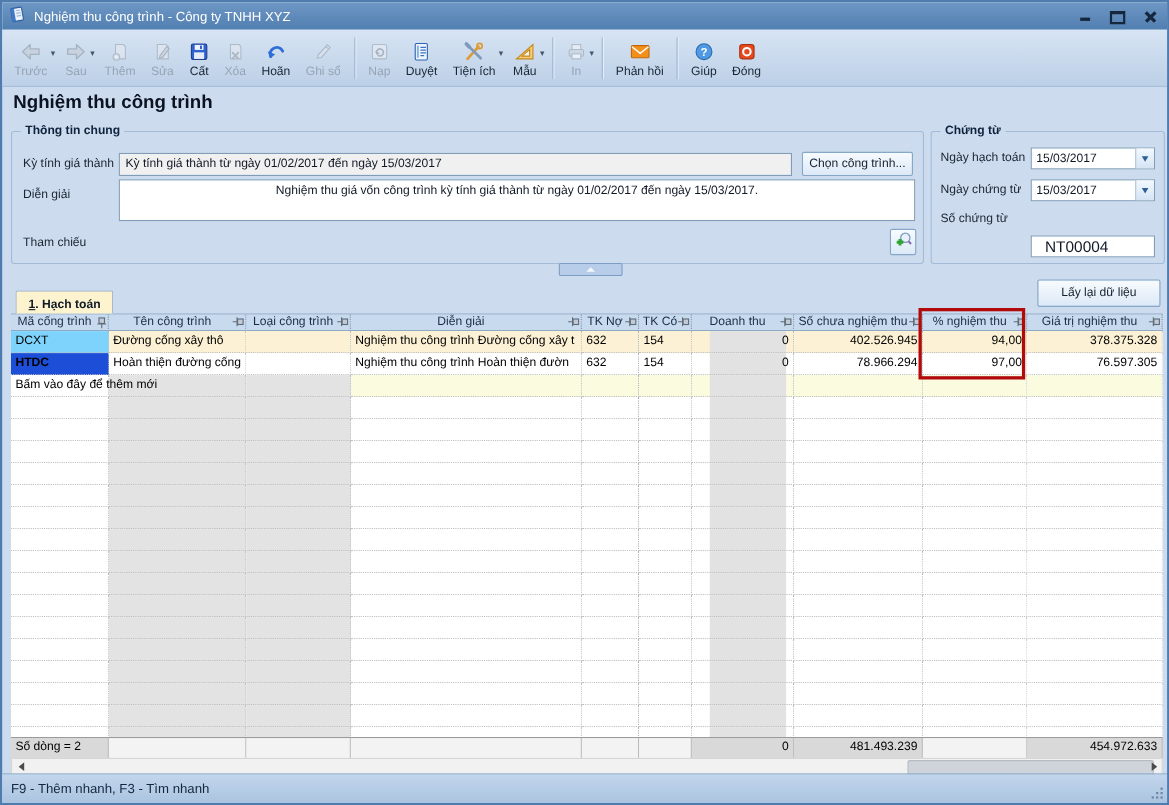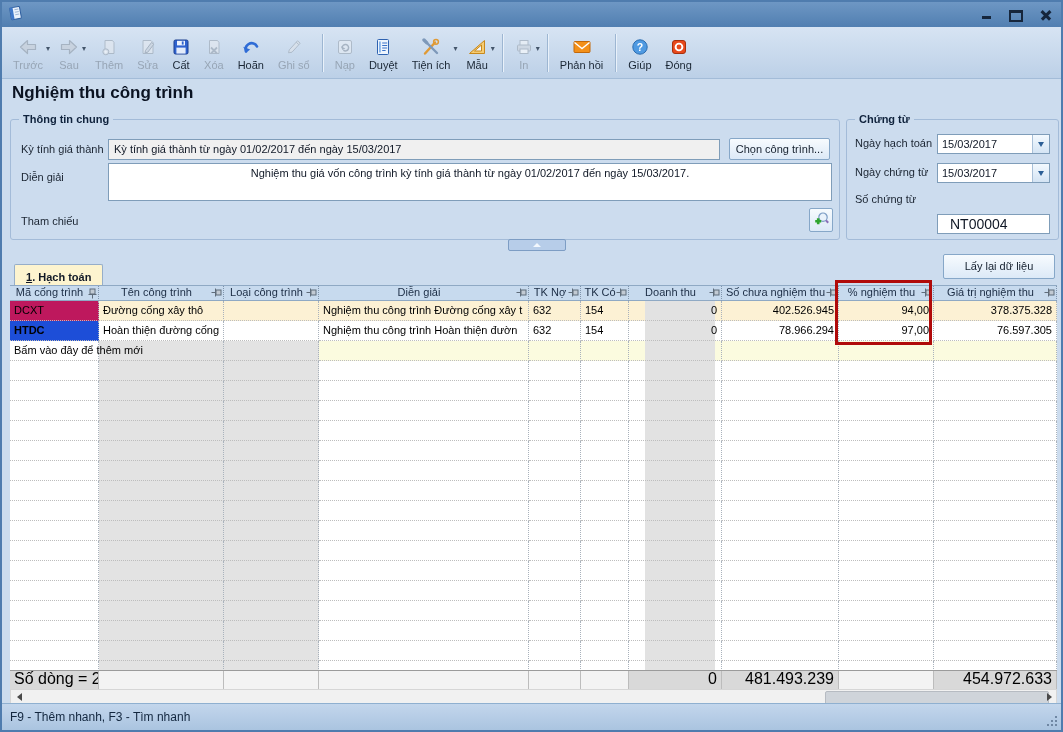--- a/index.html
+++ b/index.html
@@ -78,21 +78,21 @@
   #grid-body{height:369px;overflow:hidden;background:#fff;}
   .grow{display:flex;height:20px;position:relative;}
   .cell{box-sizing:border-box;height:20px;line-height:19px;border-right:1px dotted #a9b2bc;
     border-bottom:1px dotted #bdbdbd;font-size:11px;color:#000;padding:0 4px;
     overflow:hidden;white-space:nowrap;background-color:#fff;}
   .cell-rev{background-image:linear-gradient(to right,rgba(0,0,0,0) 0 16px,#e2e2e2 16px 86px,rgba(0,0,0,0) 86px);}
   .add-label{position:absolute;left:4px;top:0;font-size:11px;line-height:19px;color:#000;z-index:3;white-space:nowrap;}
   #grid-footer{position:absolute;left:8px;top:668px;width:1047px;height:18px;display:flex;
     border-top:1px solid #9b9b9b;box-sizing:content-box;}
   .fcell{box-sizing:border-box;height:28px;line-height:16px;border-right:1px solid #bcbcbc;
-    border-bottom:1px solid #9b9b9b;background:#f3f3f3;font-size:16px;color:#000;
+    border-bottom:1px solid #9b9b9b;background:#f3f3f3;font-size:11px;color:#000;
     padding:0 4px;white-space:nowrap;overflow:hidden;}
   .fcell.gray{background:#d9d9d9;}
   #hscroll{position:absolute;left:8px;top:687px;width:1047px;height:16px;background:#f1f1f1;
     border:1px solid #d6d6d6;box-sizing:border-box;}
   .sarrow{position:absolute;top:3px;width:0;height:0;}
   #sarrow-left{left:6px;border-top:4px solid transparent;border-bottom:4px solid transparent;border-right:5px solid #4a4a4a;}
   #sarrow-right{right:4px;border-top:4px solid transparent;border-bottom:4px solid transparent;border-left:5px solid #4a4a4a;}
   #sthumb{position:absolute;left:814px;top:1px;width:222px;height:12px;background:#cfd4da;
     border:1px solid #b6bbc2;border-radius:2px;}
   #highlight-box{position:absolute;left:833px;top:278px;width:97px;height:65px;
@@ -111,20 +111,21 @@
 <div class="window">
 
   <div class="titlebar">
     <span id="app-icon"><svg width="16" height="16" viewBox="0 0 16 16">
           <g transform="rotate(-10 8 8)">
             <rect x="2.5" y="2" width="10" height="12" rx="1" fill="#eaf2fc" stroke="#2d5d9e"></rect>
             <rect x="2.5" y="2" width="3" height="12" fill="#3f78c9"></rect>
             <path d="M7 4.5h4M7 7h4M7 9.5h4" stroke="#9fb6d4" stroke-width="1"></path>
           </g>
         </svg></span>
+    <span>Nghiệm thu công trình - Công ty TNHH XYZ</span>
     <div class="win-controls">
       <span class="wc wc-min">
           <i></i>
         </span>
       <span class="wc wc-max">
           <i></i>
         </span>
       <span class="wc wc-close">
           <i></i>
           <b></b>
@@ -411,21 +412,21 @@
             <rect x="5" y="2" width="5" height="5" fill="#c2cad3" stroke="#5f6c7a"></rect>
             <path d="M4.5 0.5 v8 M0.5 4.5 h4" stroke="#5f6c7a"></path>
           </svg></div>
         <div class="hcell" style="width: 123px;"><span>Giá trị nghiệm thu</span><svg class="pin" width="11" height="9" viewBox="0 0 11 9">
             <rect x="5" y="2" width="5" height="5" fill="#c2cad3" stroke="#5f6c7a"></rect>
             <path d="M4.5 0.5 v8 M0.5 4.5 h4" stroke="#5f6c7a"></path>
           </svg></div>
       </div>
     <div id="grid-body">
         <div class="grow">
-          <div class="cell c-left" style="width: 89px; background-color: #be185d;">DCXT</div>
+          <div class="cell c-left" style="width: 89px; background-color: #7dd3fc;">DCXT</div>
           <div class="cell c-left" style="width: 125px; background-color: rgb(252, 241, 212);">Đường cống xây thô</div>
           <div class="cell c-left" style="width: 95px; background-color: rgb(252, 241, 212);"></div>
           <div class="cell c-left" style="width: 210px; background-color: rgb(252, 241, 212);">Nghiệm thu công trình Đường cống xây t</div>
           <div class="cell c-left" style="width: 52px; background-color: rgb(252, 241, 212);">632</div>
           <div class="cell c-left" style="width: 48px; background-color: rgb(252, 241, 212);">154</div>
           <div class="cell c-right cell-rev" style="width: 93px; background-color: rgb(252, 241, 212);">0</div>
           <div class="cell c-right" style="width: 117px; background-color: rgb(252, 241, 212);">402.526.945</div>
           <div class="cell c-right" style="width: 95px; background-color: rgb(252, 241, 212);">94,00</div>
           <div class="cell c-right" style="width: 123px; background-color: rgb(252, 241, 212);">378.375.328</div>
         </div>

